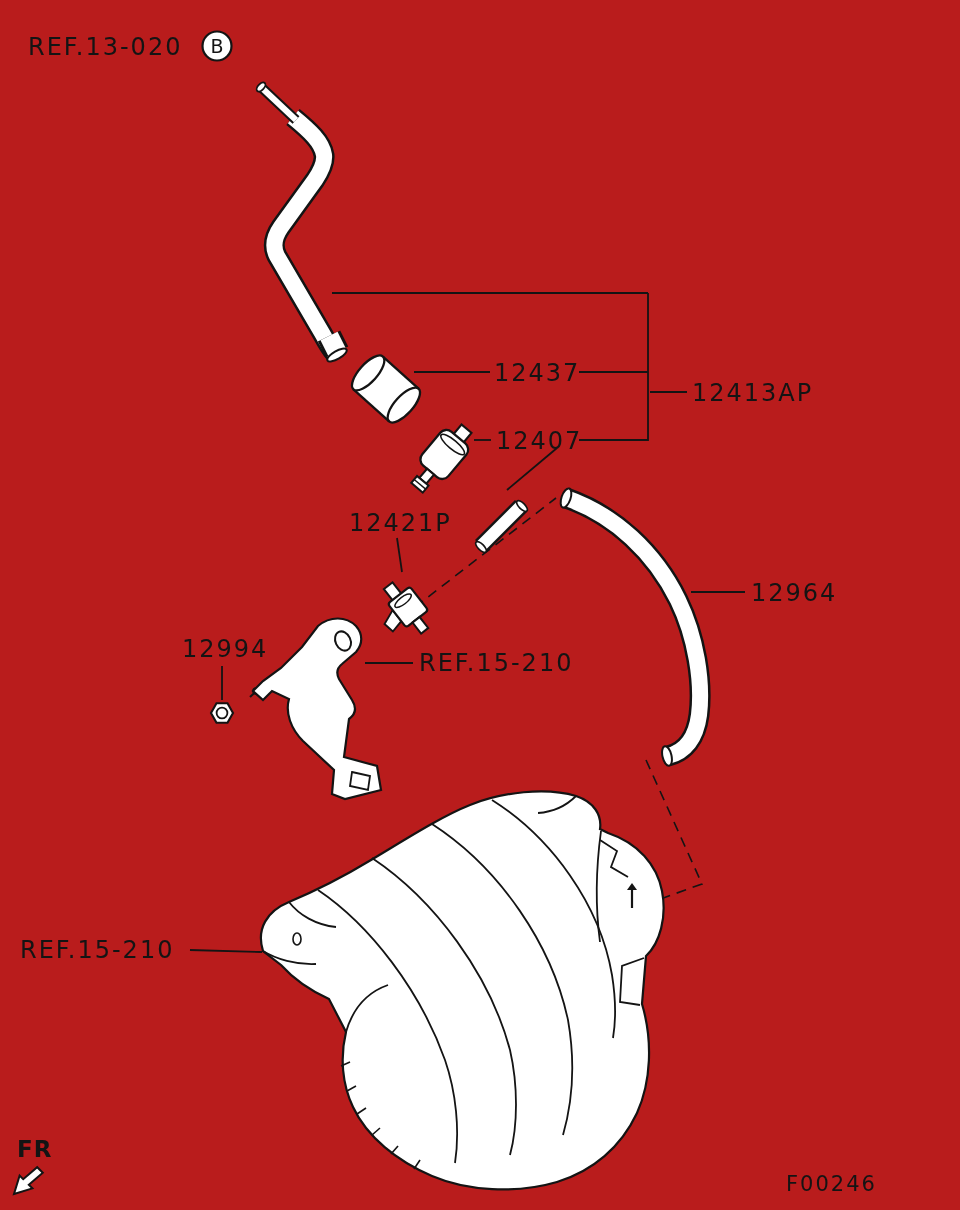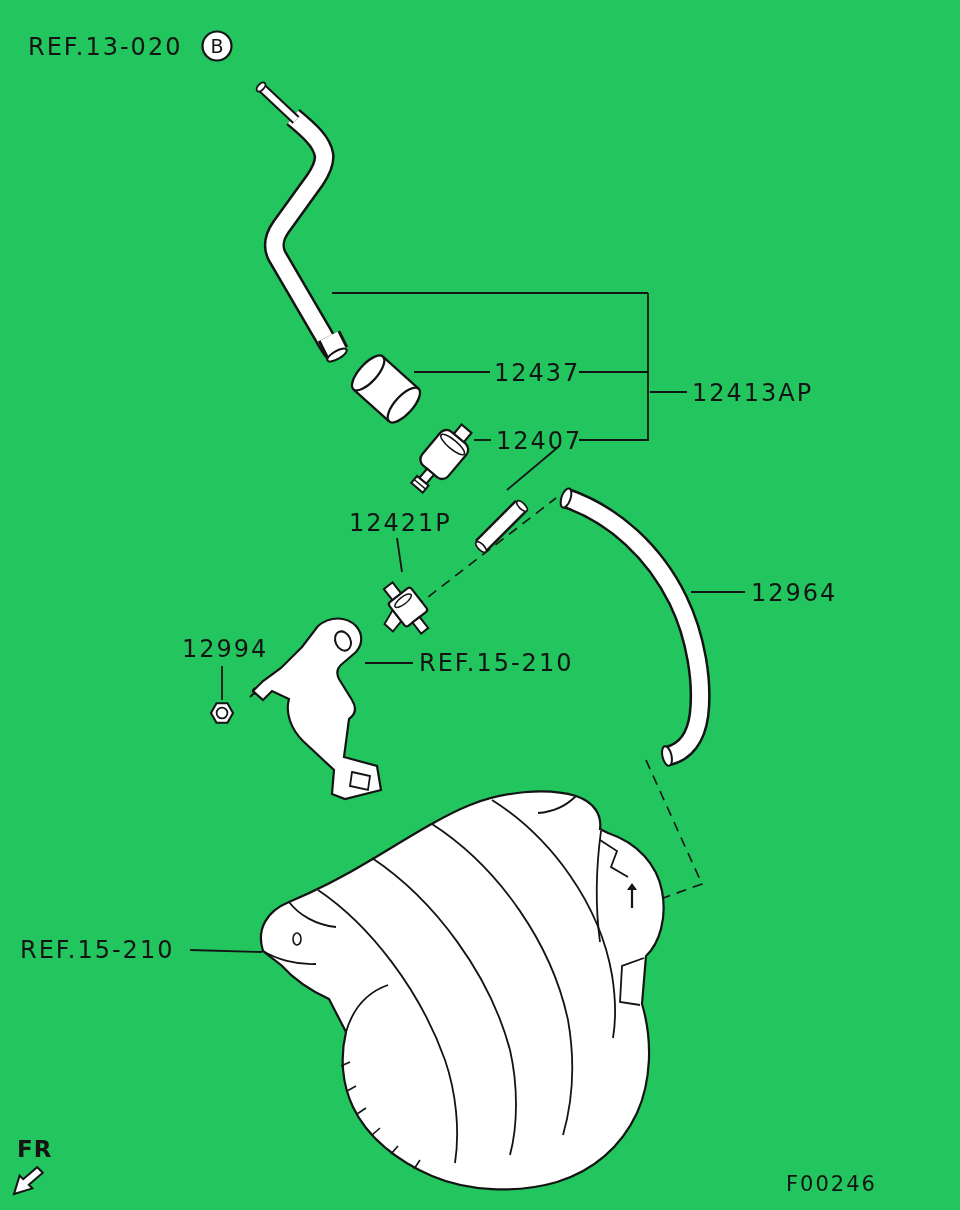--- a/index.html
+++ b/index.html
@@ -1,16 +1,16 @@
 <!DOCTYPE html>
 <html><head>
 <meta charset="utf-8">
 <style>
   html,body{margin:0;padding:0;background:#ffffff;}
-  .stage{position:relative;width:960px;height:1210px;background:#22c55e;overflow:hidden;}
+  .stage{position:relative;width:960px;height:1210px;background:#b91c1c;overflow:hidden;}
   svg{display:block;}
   .lbl{font-family:"DejaVu Sans","Liberation Sans",sans-serif;font-size:24px;letter-spacing:2px;fill:#141414;}
   .lbl-b{font-family:"DejaVu Sans","Liberation Sans",sans-serif;font-size:19px;fill:#141414;}
   .lbl-fr{font-family:"DejaVu Sans","Liberation Sans",sans-serif;font-size:23px;font-weight:bold;letter-spacing:1px;fill:#141414;}
   .lbl-code{font-family:"DejaVu Sans","Liberation Sans",sans-serif;font-size:21px;letter-spacing:2px;fill:#141414;}
   .ln{stroke:#141414;stroke-width:1.8;fill:none;}
   .pt{stroke:#141414;stroke-width:2.2;fill:#ffffff;}
   .ptn{stroke:#141414;stroke-width:1.8;fill:none;}
   .dash{stroke:#141414;stroke-width:1.6;fill:none;stroke-dasharray:10 7;}
 </style>

